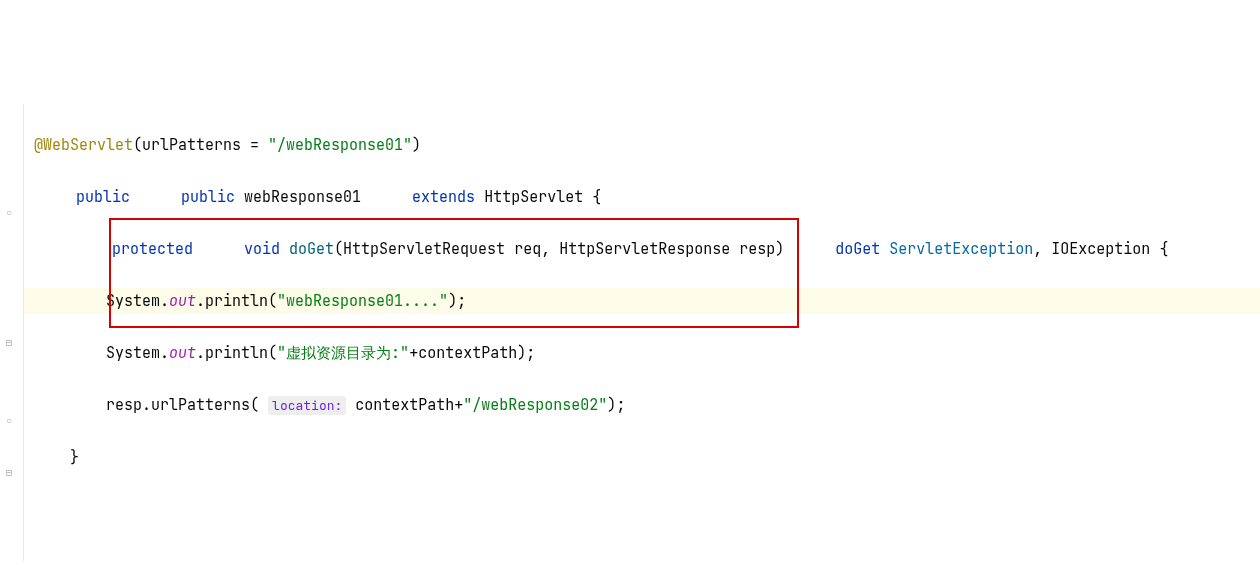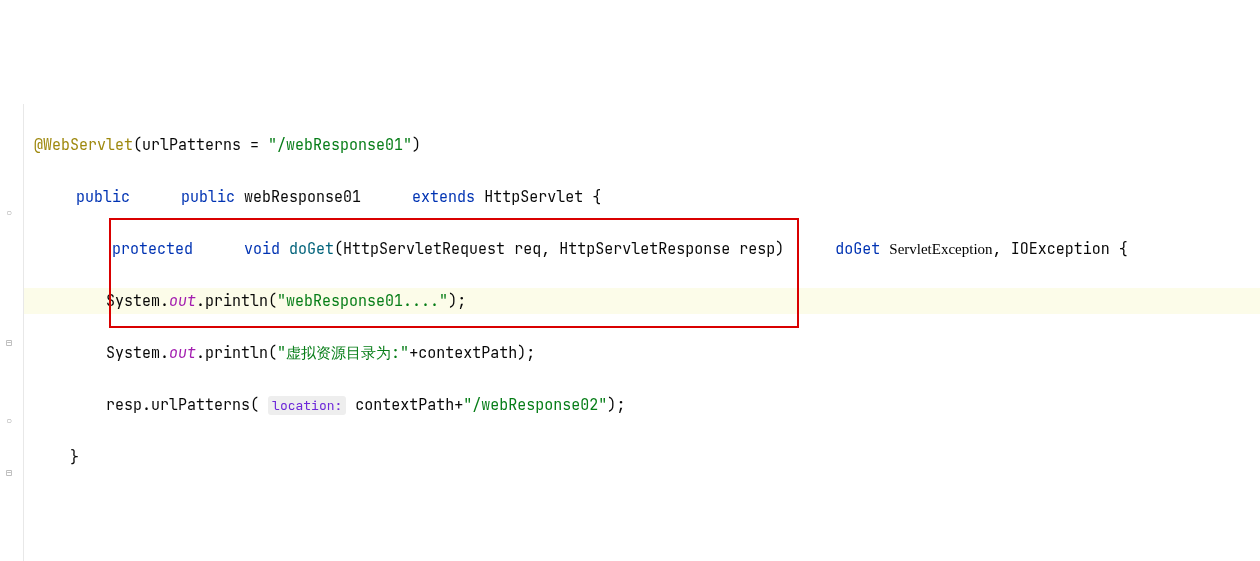--- a/index.html
+++ b/index.html
@@ -38,21 +38,21 @@
     flex: 1;
     position: relative;
   }
   .line { height: 26px; }
   .hl-line { background: #fcfce9; margin-left: -10px; padding-left: 10px; width: calc(100% + 10px); }
   .kw { color: #0033b3; margin-left: 42px; }
   .ann { color: #9e880d; }
   .mname { color: #00627a; }
   .field-it { color: #a21caf; font-style: italic; }
   .str { color: #067d17; }
-  .grey { color: #000000; font-family: Liberation Serif, serif; }
+  .grey { color: #0369a1; }
   .hint {
     color: #6d28d9;
     background: #eeeeee;
     border-radius: 3px;
     padding: 1px 4px;
     font-size: 13px;
   }
   .red-box {
     position: absolute;
     border: 2px solid #d90000;

